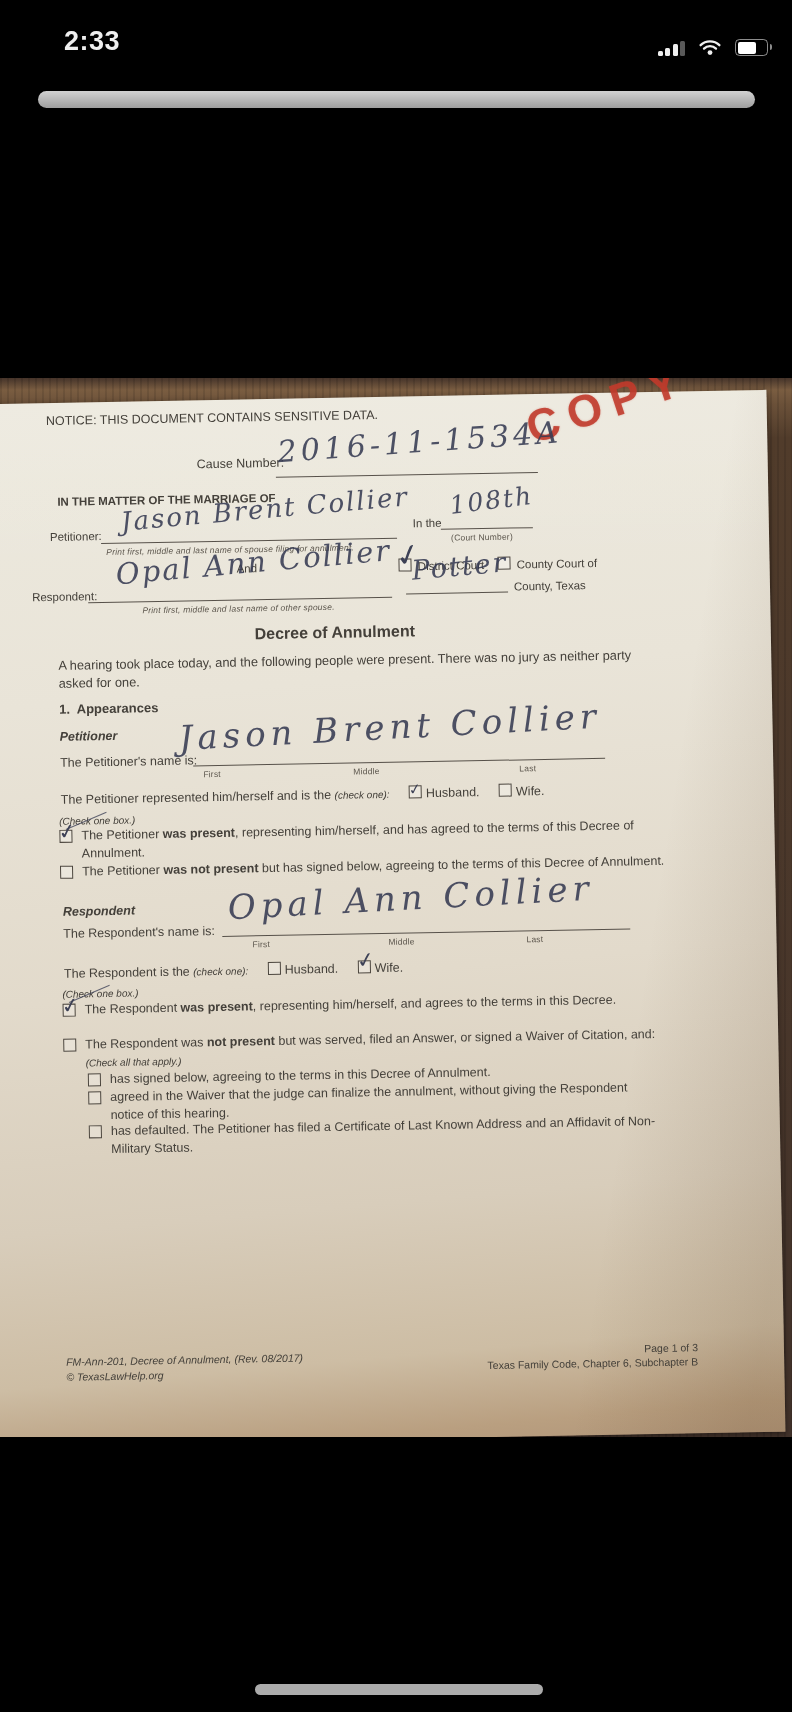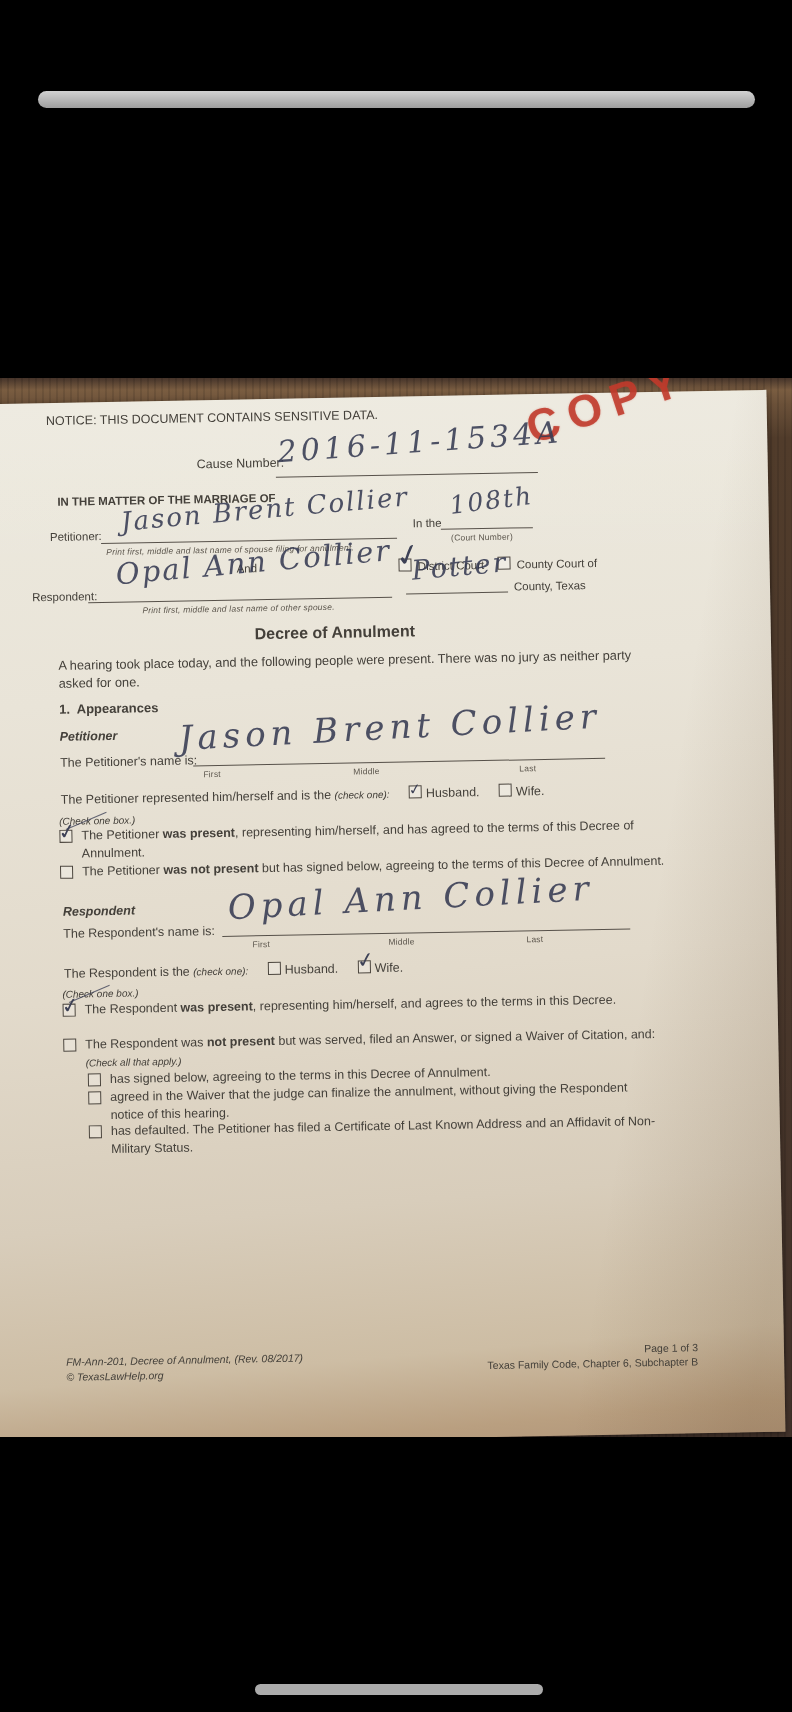--- a/index.html
+++ b/index.html
@@ -58,20 +58,37 @@
   .penstroke{position:absolute;width:44px;height:0;border-top:1.6px solid rgba(54,58,82,.75);
              transform:rotate(-22deg);}
   .fs12{font-size:12.5px;}
   .fs11{font-size:11.5px;}
 </style>
 </head>
 <body>
 
 <div class="screen">
 
+  <div class="statusbar">
+    <div class="time">2:33</div>
+    <div class="sb-icons">
+      <span class="sig">
+        <i style="height:5px"></i>
+          <i style="height:8px"></i>
+          <i style="height:12px"></i>
+          <i class="dim" style="height:15px"></i>
+      </span>
+      <svg width="24" height="17" viewBox="0 0 24 17">
+        <path d="M2.6 6.2 a13.5 13.5 0 0 1 18.8 0" fill="none" stroke="#efefef" stroke-width="2.3" stroke-linecap="round"></path>
+        <path d="M6.0 9.6 a8.6 8.6 0 0 1 12.0 0" fill="none" stroke="#efefef" stroke-width="2.3" stroke-linecap="round"></path>
+        <circle cx="12" cy="13.6" r="2.4" fill="#efefef"></circle>
+      </svg>
+      <span class="batt"></span>
+    </div>
+  </div>
 
   <div class="grabber"></div>
 
   <div class="photo">
     <div class="paper">
       <div class="pc">
 
         <div class="abs fs12" style="left:55px;top:30px">NOTICE: THIS DOCUMENT CONTAINS SENSITIVE DATA.</div>
 
         <div class="stamp" style="left:533px;top:4px">COPY</div>

